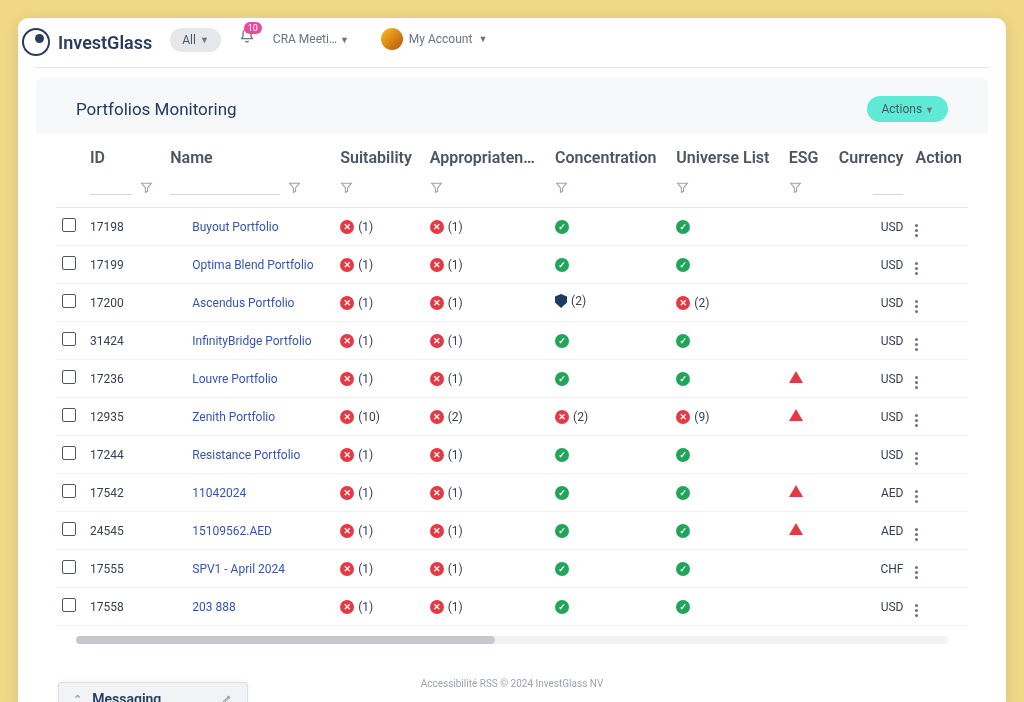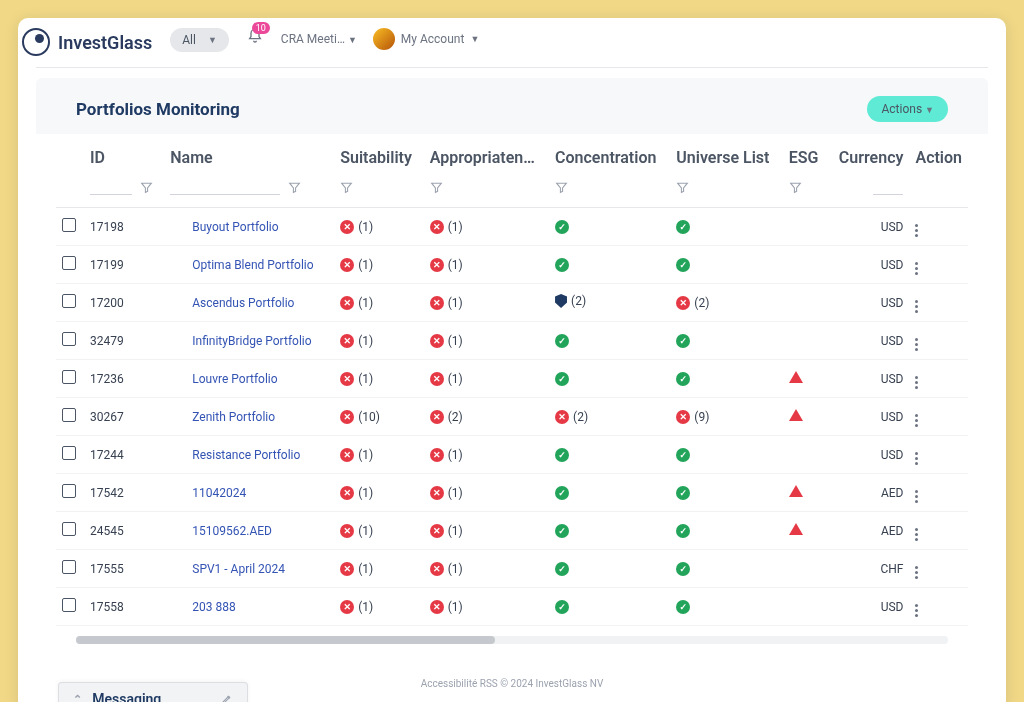--- a/index.html
+++ b/index.html
@@ -56,21 +56,21 @@
 }
 .nav-links span { cursor: pointer; }
 .pill {
   background: #e5e7eb;
   border-radius: 14px;
   padding: 5px 12px;
   font-size: 12px;
   color: #4b5563;
   display: inline-flex;
   align-items: center;
-  gap: 12px;
+  gap: 4px;
 }
 .search-box {
   background: #f3f4f6;
   border-radius: 16px;
   padding: 5px 14px;
   display: flex;
   align-items: center;
   gap: 6px;
   width: 130px;
   color: #9ca3af;
@@ -87,21 +87,21 @@
 .bell-badge {
   position: absolute;
   top: -6px; right: -7px;
   background: #ec4899;
   color: #fff;
   font-size: 9px;
   border-radius: 8px;
   padding: 1px 4px;
 }
 .account-area {
-  display: flex; align-items: center; gap: 16px;
+  display: flex; align-items: center; gap: 32px;
   color: #6b7280; font-size: 12px;
 }
 .avatar {
   width: 22px; height: 22px;
   border-radius: 50%;
   background: linear-gradient(135deg,#fbbf24,#b45309);
 }
 .dots-icon {
   color: #6b7280; cursor: pointer;
   display:inline-flex; flex-direction:column; gap:2px;
@@ -112,21 +112,21 @@
 
 .page-header {
   display: flex; justify-content: space-between; align-items: center;
   padding: 18px 40px 12px;
   background: #f7f8fa;
   margin: 10px 18px 0;
   border-radius: 6px 6px 0 0;
 }
 .page-title {
   color: #1f3a63;
-  font-weight: 700;
+  font-weight: 400;
   font-size: 17px;
 }
 .actions-btn {
   background: #5eead4;
   border-radius: 14px;
   padding: 6px 14px;
   font-size: 12px;
   color: #4b5563;
   cursor: pointer;
 }
@@ -430,21 +430,21 @@
             <td></td>
             <td style="text-align:right">USD</td>
             <td><span class="dots-icon row-action">
                 <span></span>
                 <span></span>
                 <span></span>
               </span></td>
           </tr>
           <tr>
             <td><span class="checkbox"></span></td>
-            <td>32479</td>
+            <td>31424</td>
             <td><span class="link">InfinityBridge Portfolio</span></td>
             <td><span class="status">
                 <span class="icon-circle ic-error">✕</span> 
                 <span>(1)</span>
               </span></td>
             <td><span class="status">
                 <span class="icon-circle ic-error">✕</span> 
                 <span>(1)</span>
               </span></td>
             <td><span class="status">
@@ -484,21 +484,21 @@
               </span></td>
             <td style="text-align:right">USD</td>
             <td><span class="dots-icon row-action">
                 <span></span>
                 <span></span>
                 <span></span>
               </span></td>
           </tr>
           <tr>
             <td><span class="checkbox"></span></td>
-            <td>30267</td>
+            <td>12935</td>
             <td><span class="link">Zenith Portfolio</span></td>
             <td><span class="status">
                 <span class="icon-circle ic-error">✕</span> 
                 <span>(10)</span>
               </span></td>
             <td><span class="status">
                 <span class="icon-circle ic-error">✕</span> 
                 <span>(2)</span>
               </span></td>
             <td><span class="status">

